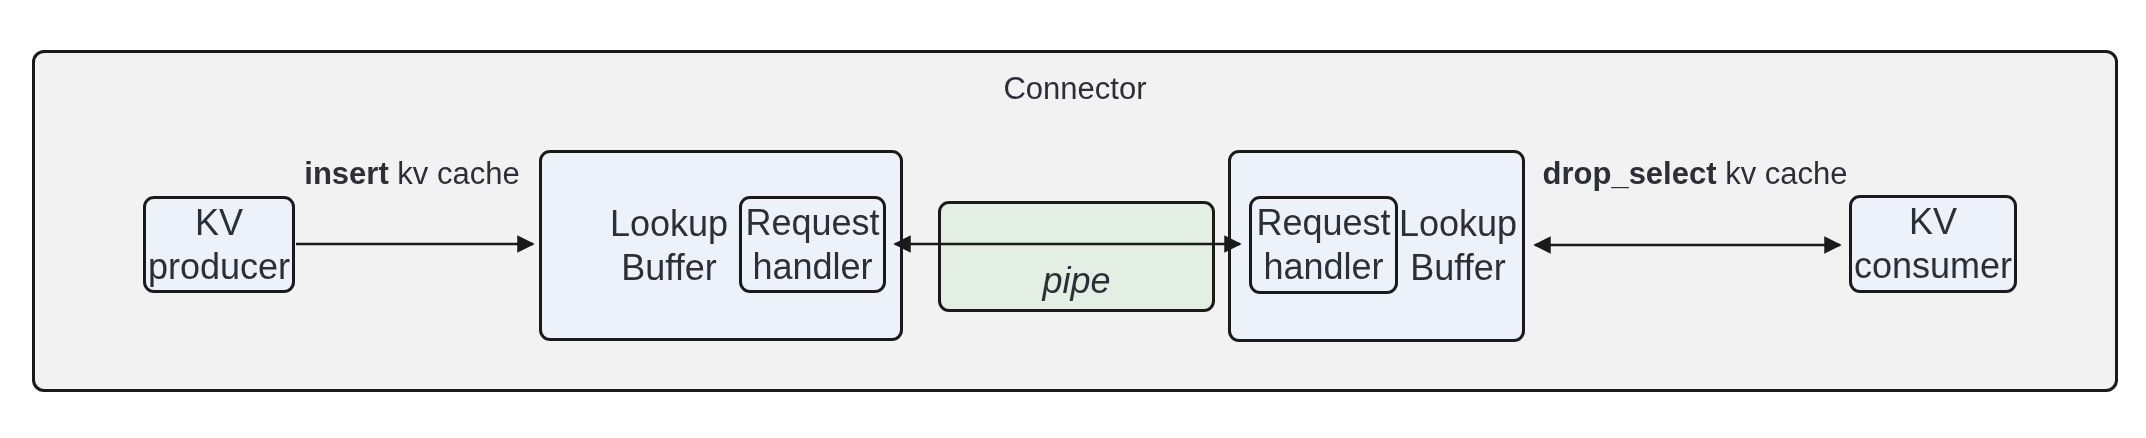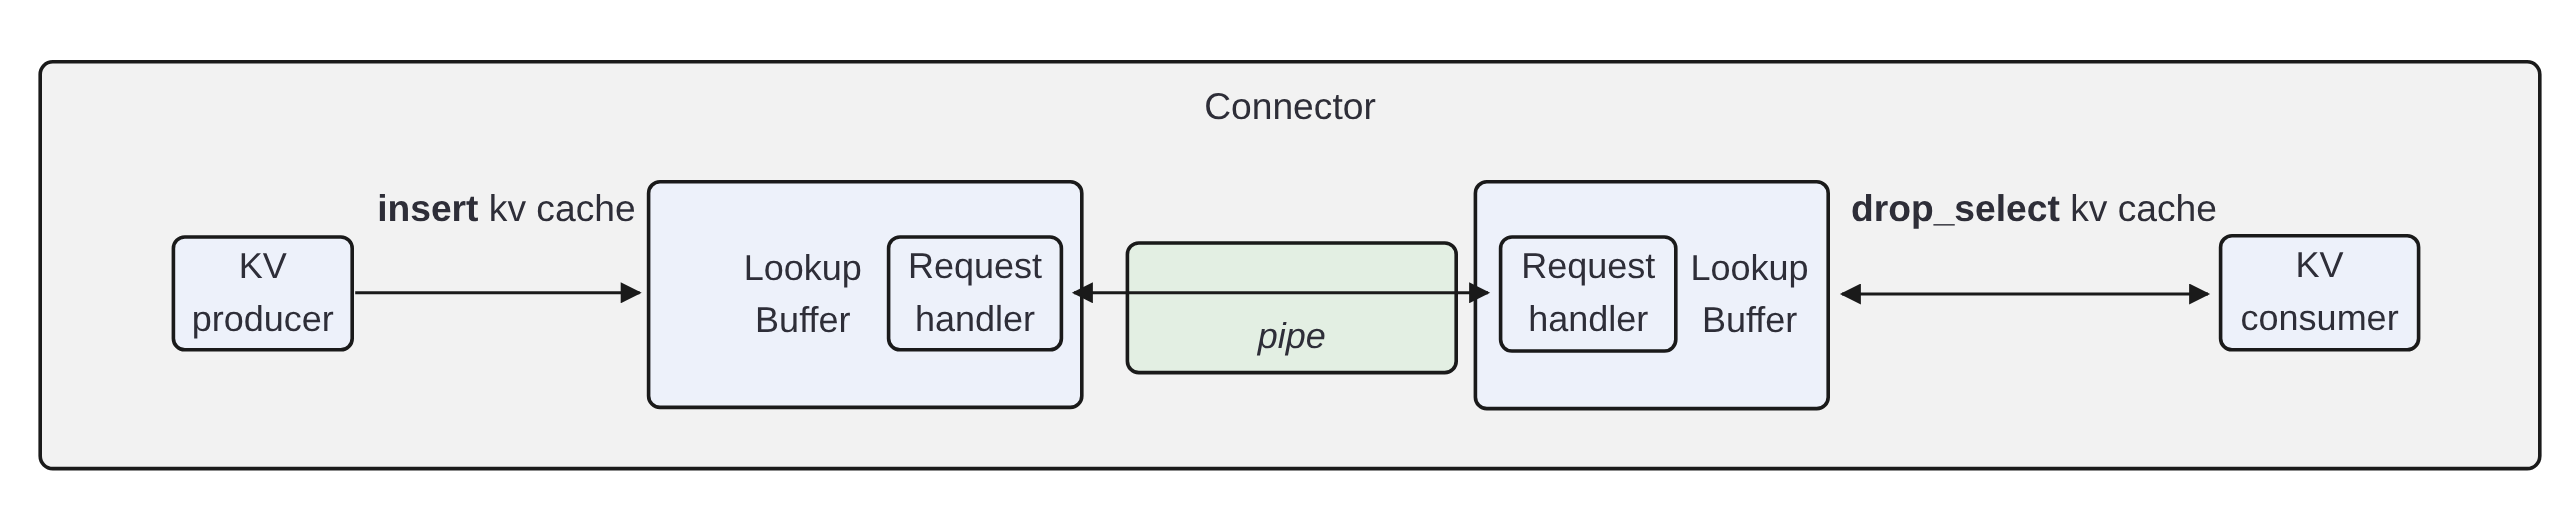--- a/index.html
+++ b/index.html
@@ -42,21 +42,21 @@
   }
   .node {
     position: absolute;
     background: var(--node-fill);
     border: 3px solid var(--border);
     border-radius: 11px;
     display: flex;
     align-items: center;
     justify-content: center;
     text-align: center;
-    font-size: 30px;
+    font-size: 36px;
     line-height: 44px;
     white-space: pre-line;
     color: var(--text);
   }
   .node-kv-producer   { left: 143px;  top: 196px; width: 152px; height: 97px; }
   .node-lb-left       { left: 539px;  top: 150px; width: 364px; height: 191px; display: block; }
   .node-rh-left       { left: 197px;  top: 43px;  width: 147px; height: 97px; }
   .node-pipe          { left: 938px;  top: 201px; width: 277px; height: 111px; background: var(--pipe-fill); display: block; }
   .node-lb-right      { left: 1228px; top: 150px; width: 297px; height: 192px; display: block; }
   .node-rh-right      { left: 18px;   top: 43px;  width: 149px; height: 98px; }
@@ -81,21 +81,21 @@
   .edge-label {
     position: absolute;
     top: 152px;
     transform: translateX(-50%);
     text-align: center;
     font-size: 31px;
     line-height: 44px;
     white-space: nowrap;
     color: var(--text);
   }
-  .edge-label-insert { left: 422px; }
+  .edge-label-insert { left: 412px; }
   .edge-label-drop   { left: 1695px; }
   .edge-label b { font-weight: 700; }
   svg.edges-layer {
     position: absolute;
     left: 0; top: 0;
     width: 2146px; height: 438px;
     pointer-events: none;
   }
   .edge-line { stroke: var(--border); stroke-width: 2.5px; fill: none; }
   .arrowhead-shape { fill: var(--border); }

